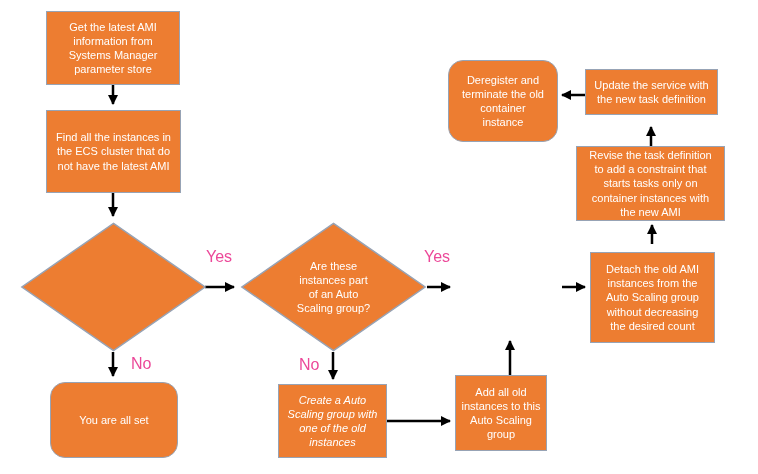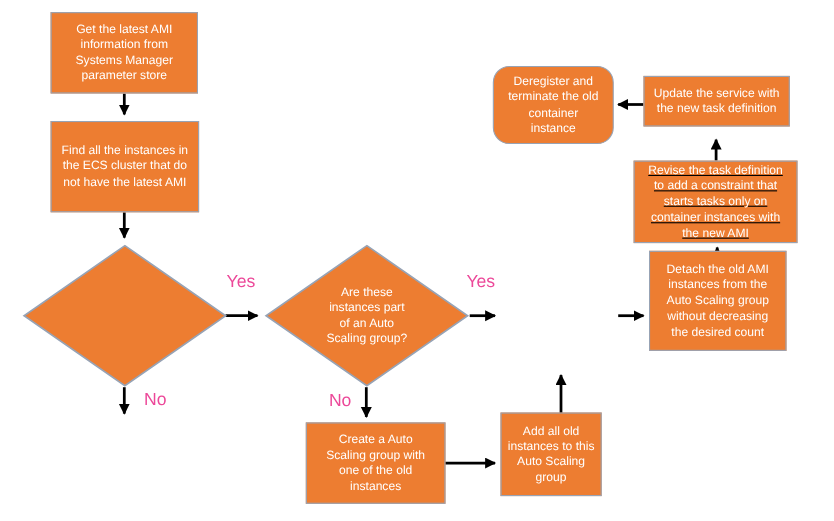--- a/index.html
+++ b/index.html
@@ -114,68 +114,71 @@
 the ECS cluster that do
 not have the latest AMI</div>
   </div>
 
   <div class="node decision" style="left:20px; top:222px; width:187px; height:130px;">
     <svg class="dshape" viewBox="0 0 100 100" preserveAspectRatio="none">
       <polygon points="50,1 99,50 50,99 1,50"></polygon>
     </svg>
   </div>
 
+  <div class="node terminator" style="left:50px; top:382px; width:128px; height:76px;">
+    <div class="node-text">You are all set</div>
+  </div>
 
   <div class="node decision" style="left:240px; top:222px; width:187px; height:130px;">
     <svg class="dshape" viewBox="0 0 100 100" preserveAspectRatio="none">
       <polygon points="50,1 99,50 50,99 1,50"></polygon>
     </svg>
     <div class="node-text">Are these
 instances part
 of an Auto
 Scaling group?</div>
   </div>
 
-  <div class="node process" style="left:278px; top:384px; width:127px; height:74px;">
+  <div class="node process" style="left:278px; top:384px; width:109px; height:74px;font-style:italic;">
     <div class="node-text">Create a Auto
 Scaling group with
 one of the old
 instances</div>
   </div>
 
   <div class="node process" style="left:455px; top:375px; width:92px; height:76px;">
     <div class="node-text">Add all old
 instances to this
 Auto Scaling
 group</div>
   </div>
 
 
-  <div class="node process" style="left:590px; top:228px; width:125px; height:91px;">
+  <div class="node process" style="left:590px; top:252px; width:125px; height:91px;">
     <div class="node-text">Detach the old AMI
 instances from the
 Auto Scaling group
 without  decreasing
 the desired count</div>
   </div>
 
-  <div class="node process" style="left:576px; top:146px; width:149px; height:75px;text-decoration:underline;">
+  <div class="node process" style="left:576px; top:146px; width:149px; height:75px;">
     <div class="node-text">Revise the task definition
 to add a constraint that
 starts tasks only on
 container instances with
 the new AMI</div>
   </div>
 
   <div class="node process" style="left:585px; top:69px; width:133px; height:46px;">
     <div class="node-text">Update the service with
 the new task definition</div>
   </div>
 
-  <div class="node terminator" style="left:448px; top:60px; width:110px; height:71px;align-items:center;">
+  <div class="node terminator" style="left:448px; top:60px; width:110px; height:82px;align-items:center;">
     <div class="node-text">Deregister and
 terminate the old
 container
 instance</div>
   </div>
 
   <div class="edge-label" style="left:206px; top:249px;">Yes</div>
   <div class="edge-label" style="left:131px; top:356px;">No</div>
   <div class="edge-label" style="left:424px; top:249px;">Yes</div>
   <div class="edge-label" style="left:299px; top:357px;">No</div>

